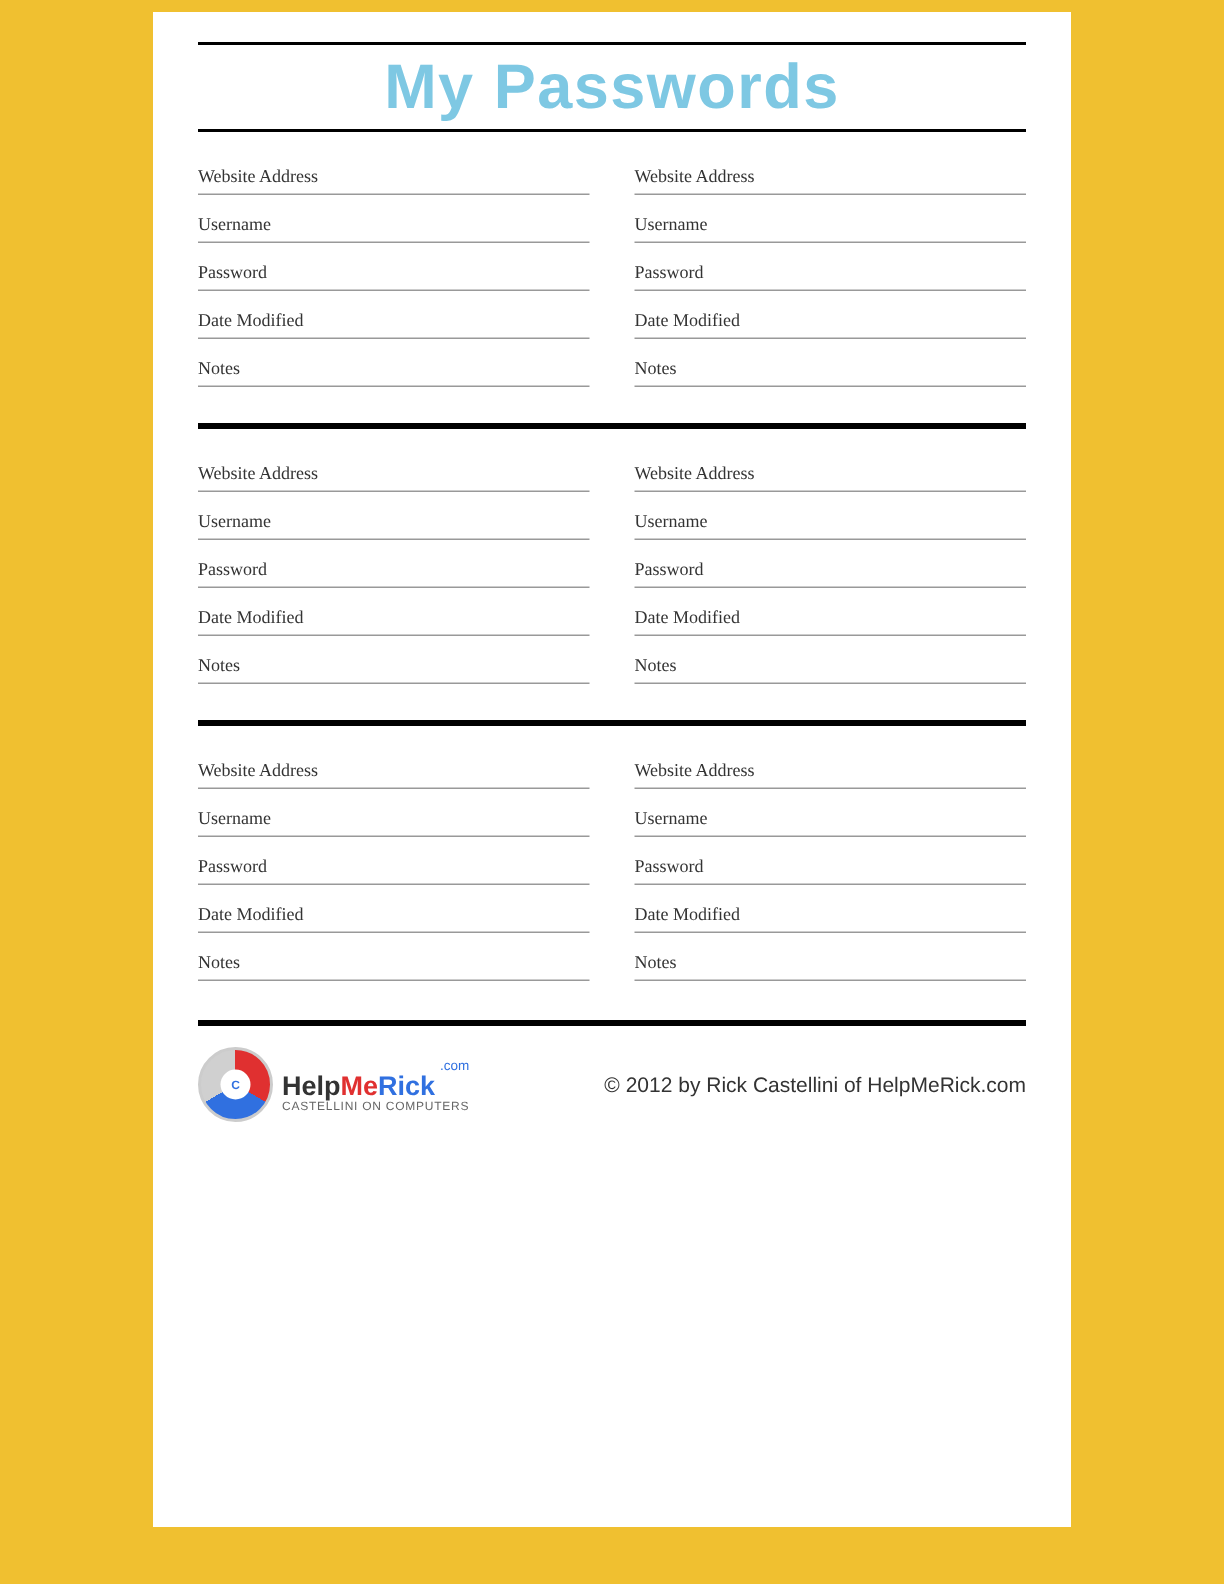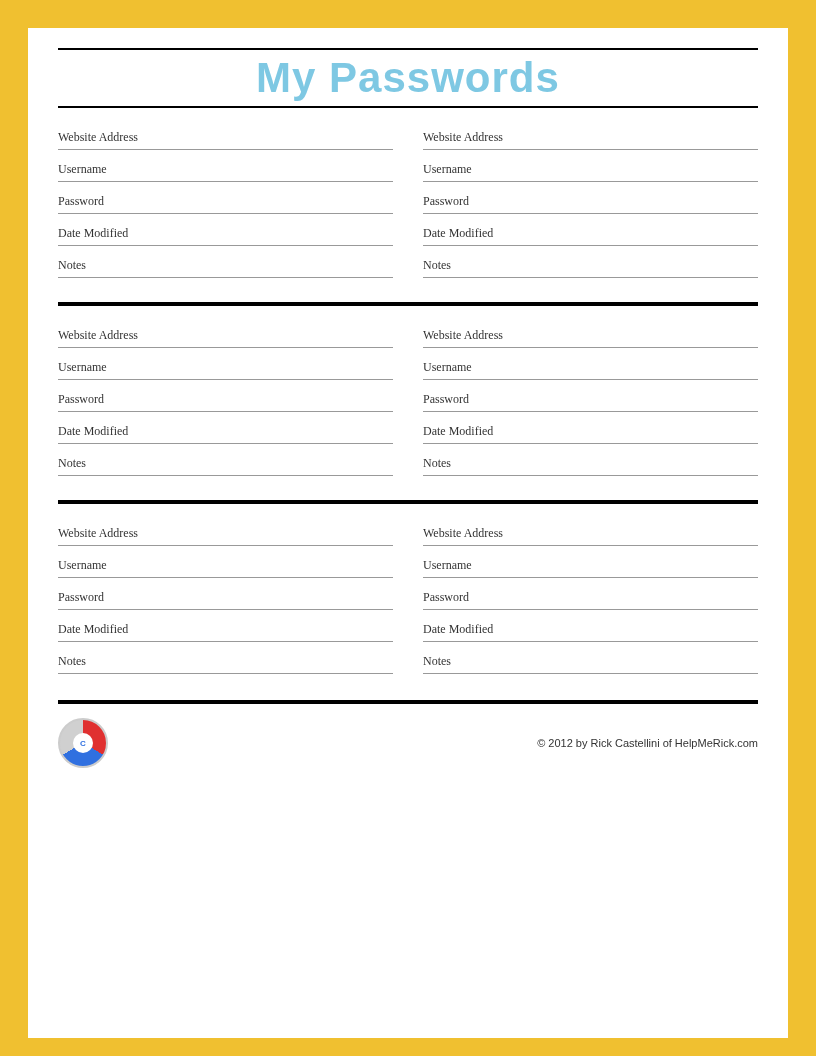--- a/index.html
+++ b/index.html
@@ -12,24 +12,24 @@
       width: 816px;
       min-height: 1056px;
       background: #f0c030;
       display: flex;
       justify-content: center;
       align-items: flex-start;
       font-family: Arial, sans-serif;
     }
 
     .page {
-      width: 760px;
+      width: 612px;
       min-height: 1010px;
       background: #ffffff;
-      margin: 28px auto;
+      margin: 8px auto;
       padding: 20px 30px 20px 30px;
       position: relative;
     }
 
     .top-line {
       border-top: 2px solid #000;
       margin-bottom: 4px;
       width: 100%;
     }
 
@@ -161,21 +161,21 @@
       color: #3070e0;
     }
 
     .logo-sub {
       font-size: 8px;
       color: #666;
       letter-spacing: 0.5px;
     }
 
     .footer-copyright {
-      font-size: 11px;
+      font-size: 14px;
       color: #333;
       text-align: right;
     }
   </style>
 </head>
 <body>
 
 <div class="page">
   <div class="top-line"></div>
   <div class="title">My Passwords</div>
@@ -323,16 +323,23 @@
         </div>
       </div>
     </div>
 
   <div class="footer-divider"></div>
   <div class="footer">
     <div class="footer-logo">
       <div class="logo-circle">
         <div class="logo-inner">C</div>
       </div>
+      <div class="logo-text-block">
+        <span class="logo-com">.com</span>
+        <span class="logo-main">
+          <span class="help">Help</span><span class="me">Me</span><span class="rick">Rick</span>
+        </span>
+        <span class="logo-sub">CASTELLINI ON COMPUTERS</span>
+      </div>
     </div>
     <div class="footer-copyright">© 2012 by Rick Castellini of HelpMeRick.com</div>
   </div>
 </div>
 
 </body></html>

